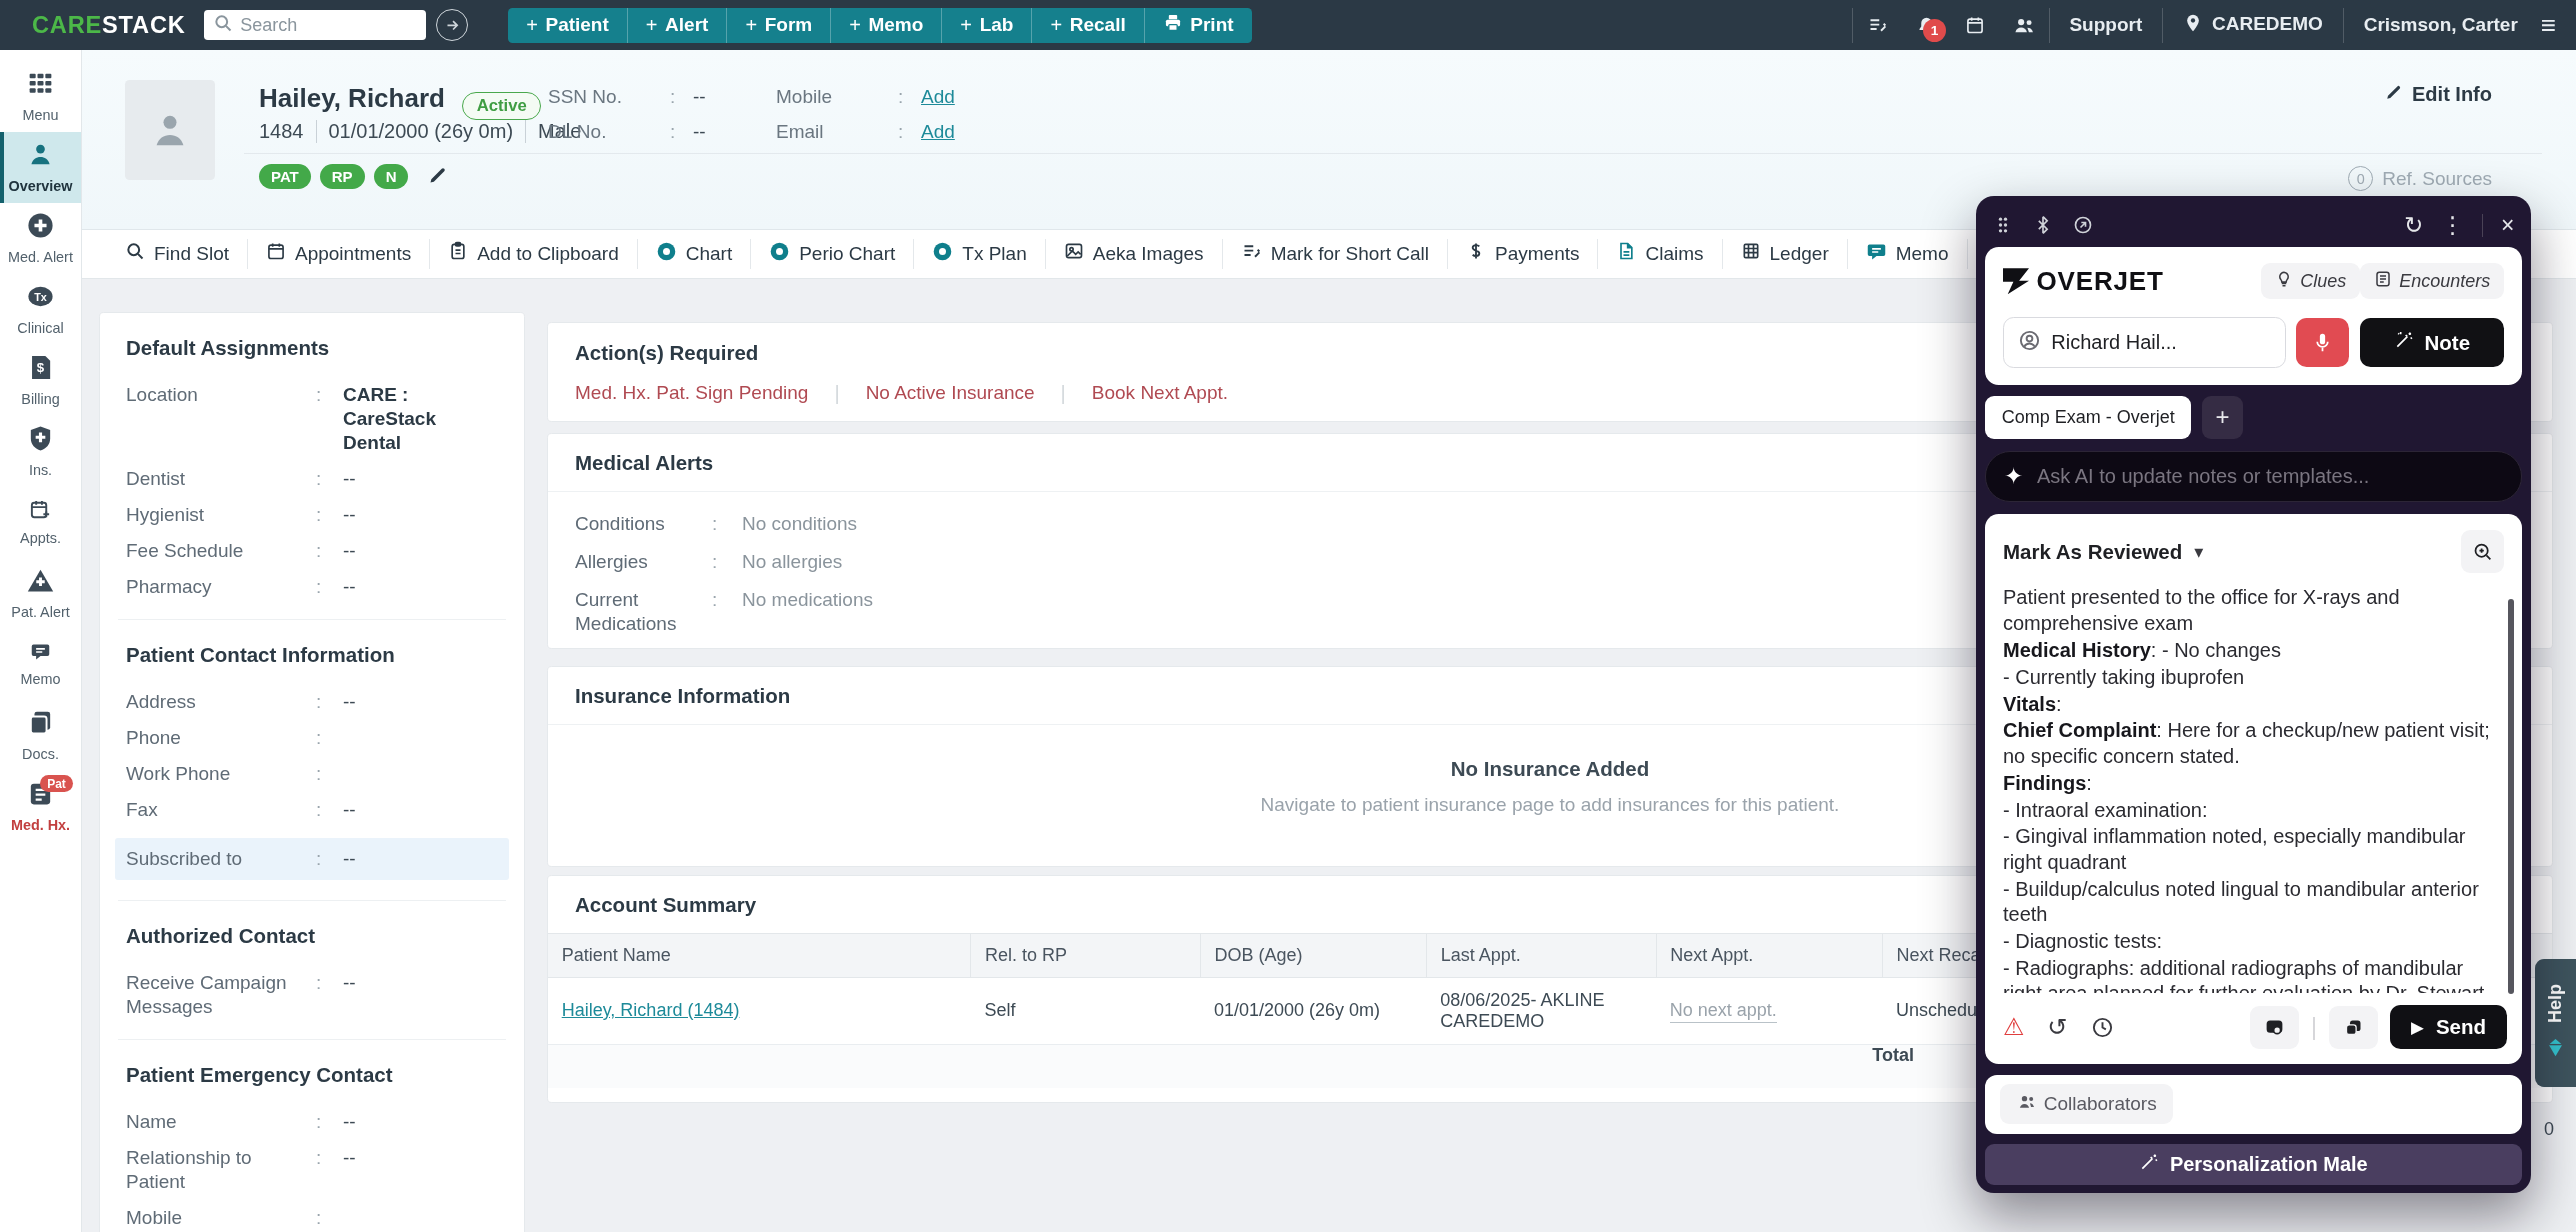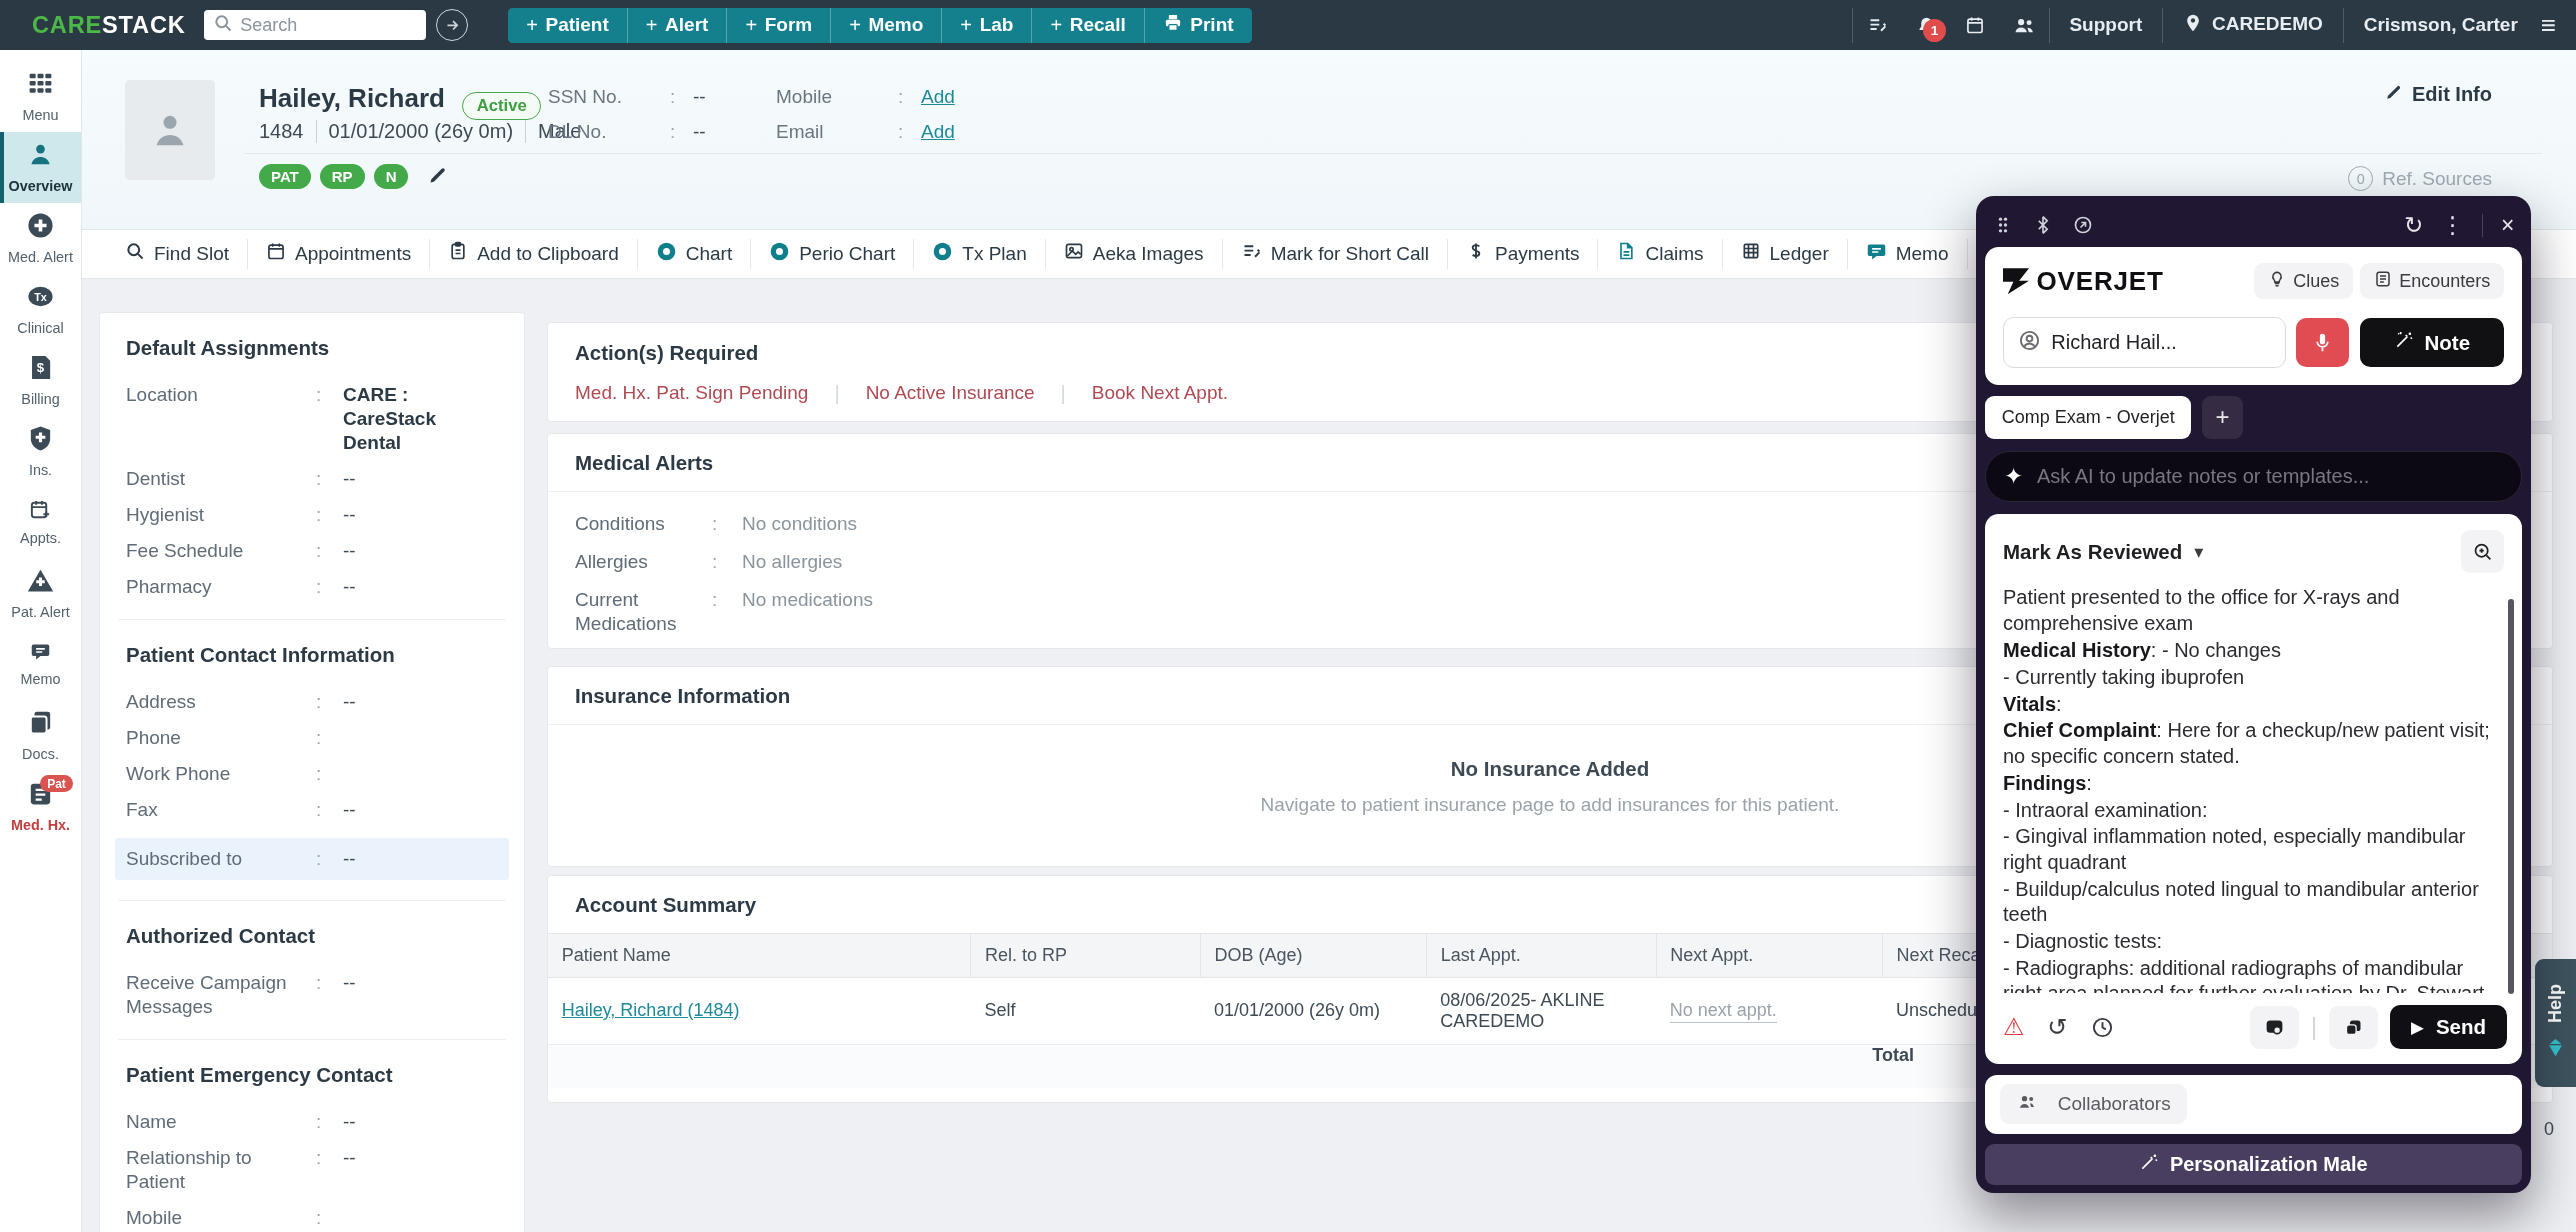--- a/index.html
+++ b/index.html
@@ -120,21 +120,21 @@
   .ojt-ic{margin-right:20px;display:flex;align-items:center;cursor:pointer;}
   .ojt-right{margin-left:auto;display:flex;align-items:center;gap:18px;}
   .ojt-sep{width:0.8px;height:23px;background:#4a4256;}
   .ojt-glyph{font-size:23px;line-height:1;cursor:pointer;color:#e6e7ea;}
 
   #oj-header-card{background:#fff;border-radius:13.7px;padding:16.7px 18px;}
   #oj-logo-row{display:flex;align-items:center;}
   #oj-logo{display:flex;align-items:center;gap:7.6px;font-size:26px;font-weight:800;letter-spacing:0.8px;color:#101014;}
   #oj-logo-mark{width:26px;height:26px;background:#101014;clip-path:polygon(0 0,100% 0,62% 48%,100% 48%,18% 100%,40% 52%,0 52%);}
   .oj-pill{display:flex;align-items:center;gap:7.6px;background:#f3f3f5;border-radius:9px;height:36px;padding:0 13.7px;font-size:18px;color:#3a3a40;cursor:pointer;}
-  #oj-pills{margin-left:auto;display:flex;gap:7px;}
+  #oj-pills{margin-left:auto;display:flex;gap:0;font-style:italic;}
   #oj-input-row{display:flex;align-items:center;gap:10.6px;margin-top:18px;}
   #oj-patient{flex:1;display:flex;align-items:center;gap:10.6px;border:0.8px solid #d9dadf;border-radius:10.6px;height:49px;padding:0 13.7px;font-size:20px;color:#1f2024;cursor:text;}
   #oj-mic{width:53px;height:49px;background:#e14b52;border-radius:10.6px;display:flex;align-items:center;justify-content:center;color:#fff;cursor:pointer;}
   #oj-note-btn{width:144px;height:49px;background:#111114;border-radius:10.6px;display:flex;align-items:center;justify-content:center;gap:10.6px;color:#fff;font-size:20.5px;font-weight:700;cursor:pointer;}
 
   #oj-tabs{display:flex;align-items:center;gap:10.6px;margin-top:10.6px;}
   #oj-tab{background:#fff;border-radius:9px;height:43px;display:flex;align-items:center;padding:0 16.7px;font-size:18px;color:#1f2024;cursor:pointer;}
   #oj-tab-add{width:41px;height:43px;background:#352c44;border-radius:9px;color:#e8e8ec;font-size:24px;display:flex;align-items:center;justify-content:center;cursor:pointer;}
 
   #oj-ask{margin-top:12px;height:49px;border-radius:25px;background:#0d0914;border:1.5px solid #2c2536;display:flex;align-items:center;gap:13.7px;padding:0 18px;cursor:text;}
@@ -154,21 +154,21 @@
   .ojf-ic{margin-right:23px;display:flex;align-items:center;cursor:pointer;color:#3a3a40;}
   .ojf-warning{color:#e03e3e;font-size:24px;}
   .ojf-glyph{font-size:24px;}
   #ojf-right{margin-left:auto;display:flex;align-items:center;gap:12px;}
   .ojf-btn{width:49px;height:43px;background:#f3f3f5;border-radius:9px;display:flex;align-items:center;justify-content:center;color:#1f2024;cursor:pointer;}
   .ojf-sep{color:#d4d4d8;font-size:23px;}
   #oj-send{height:44px;background:#101014;border-radius:10.6px;display:flex;align-items:center;gap:12px;padding:0 21px;color:#fff;font-size:20.5px;font-weight:700;cursor:pointer;}
   #oj-send .tri{font-size:16.7px;}
 
   #oj-collab-card{margin-top:10.6px;background:#fff;border-radius:12px;height:59px;display:flex;align-items:center;padding:0 15px;}
-  #oj-collab-pill{display:flex;align-items:center;gap:21px;background:#f3f3f5;border-radius:9px;height:40px;padding:0 16.7px;font-size:19px;color:#5a5a62;cursor:pointer;}
+  #oj-collab-pill{display:flex;align-items:center;gap:7px;background:#f3f3f5;border-radius:9px;height:40px;padding:0 16.7px;font-size:19px;color:#5a5a62;cursor:pointer;}
   #oj-perso{margin-top:10.6px;height:41px;background:#4a3e60;border-radius:9px;display:flex;align-items:center;justify-content:center;gap:10.6px;color:#fff;font-size:20px;font-weight:700;cursor:pointer;}
 </style>
 </head>
 <body>
 
 <div id="root">
 
   <div id="topnav">
     <div id="brand">
       <span class="care">CARE</span>

